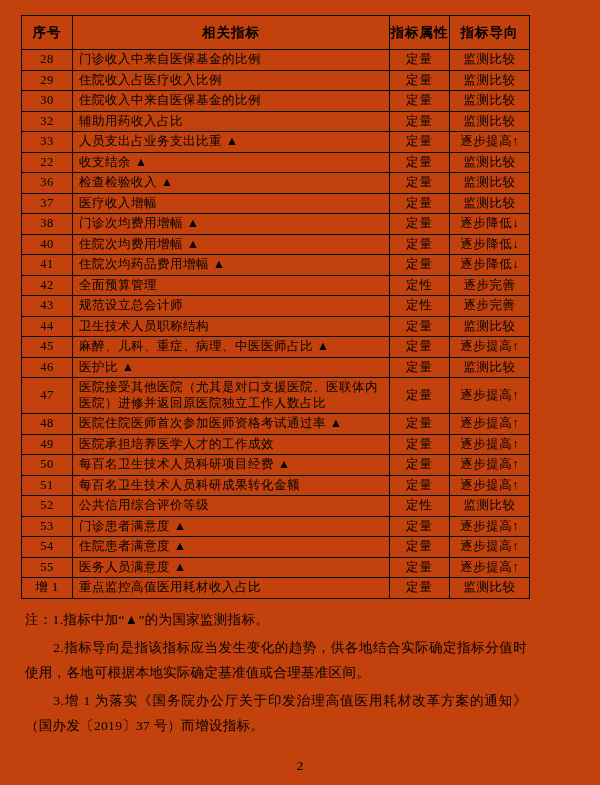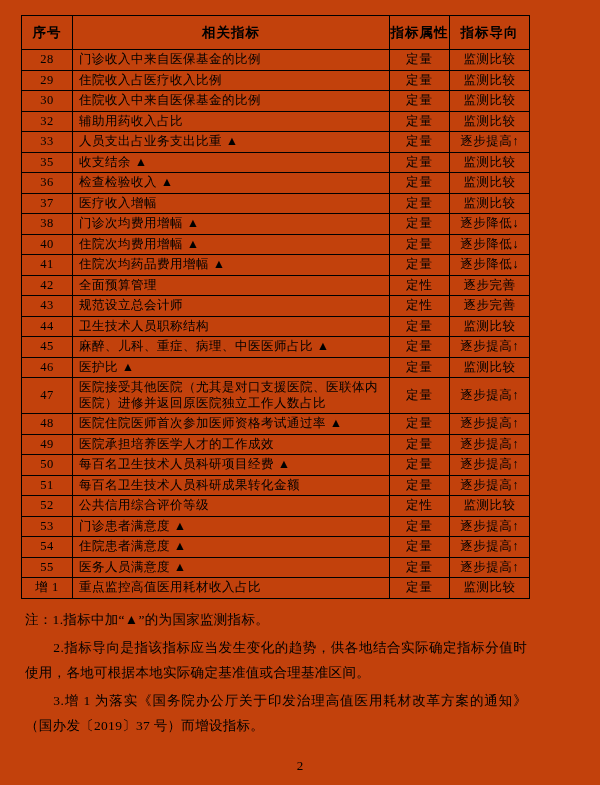--- a/index.html
+++ b/index.html
@@ -107,21 +107,21 @@
           <td class="c-attr">定量</td>
           <td class="c-orient">监测比较</td>
         </tr>
         <tr>
           <td class="c-num">33</td>
           <td class="c-ind">人员支出占业务支出比重 ▲</td>
           <td class="c-attr">定量</td>
           <td class="c-orient">逐步提高↑</td>
         </tr>
         <tr>
-          <td class="c-num">35</td>
+          <td class="c-num">22</td>
           <td class="c-ind">收支结余 ▲</td>
           <td class="c-attr">定量</td>
           <td class="c-orient">监测比较</td>
         </tr>
         <tr>
           <td class="c-num">36</td>
           <td class="c-ind">检查检验收入 ▲</td>
           <td class="c-attr">定量</td>
           <td class="c-orient">监测比较</td>
         </tr>

